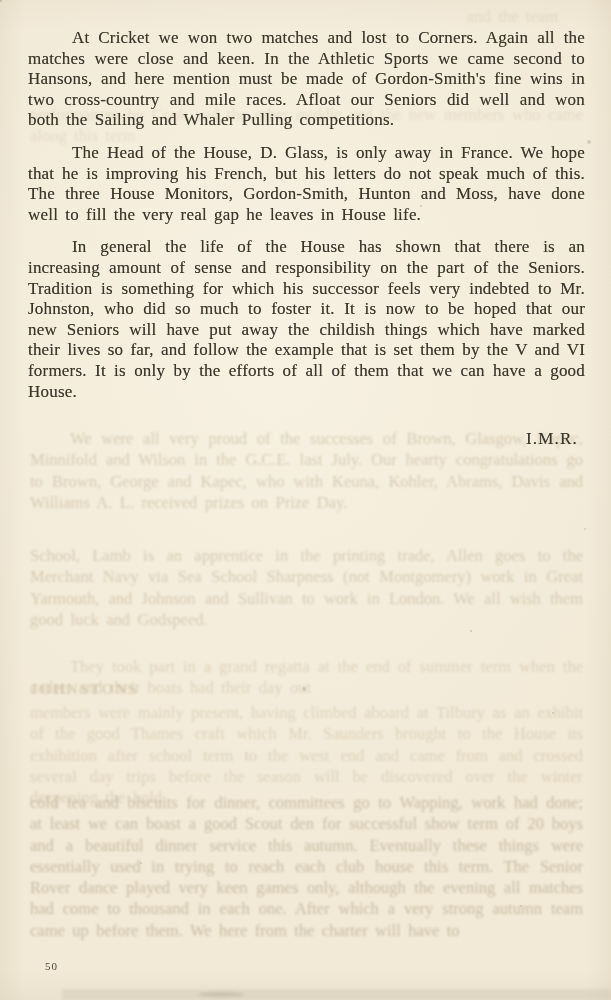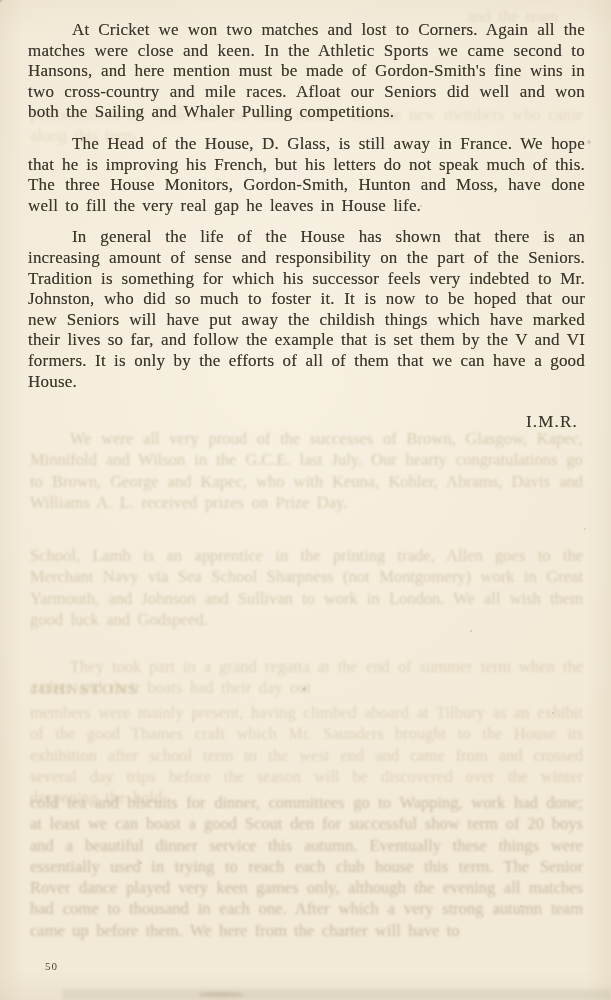--- a/index.html
+++ b/index.html
@@ -19,32 +19,32 @@
       var(--paper, #f2e9d6);
     overflow: hidden;
   }
   
   .content {
     position: absolute;
     left: 28px; top: 16px; width: 557px;
     color: var(--ink, #3a362c);
   }
   p.para {
-    margin: 4px 0 11px 0;
+    margin: 12px 0 11px 0;
     font-size: 17px;
     line-height: 20.6px;
     text-align: justify;
     text-align-last: left;
     text-indent: 44px;
     word-spacing: 0.16em;
     letter-spacing: 0.2px;
     text-shadow: 0 0 0.4px rgba(58,54,44,0.55);
   }
   .signature {
-    margin-top: 20px;
+    margin-top: 27px;
     padding-right: 7px;
     text-align: right;
     font-size: 17px;
     letter-spacing: 1.2px;
     word-spacing: 0.05em;
     text-shadow: 0 0 0.4px rgba(58,54,44,0.5);
   }
   .page-number {
     position: absolute;
     left: 45px; top: 960px;
@@ -128,21 +128,21 @@
   <div class="ghost faintest" id="ghost-behind-1">performances by Cook and the other middle and the new members who came along this term</div>
   <div class="ghost" id="ghost-block-a">We were all very proud of the successes of Brown, Glasgow, Kapec, Minnifold and Wilson in the G.C.E. last July.  Our hearty congratulations go to Brown, George and Kapec, who with Keuna, Kohler, Abrams, Davis and Williams A. L. received prizes on Prize Day.</div>
   <div class="ghost" id="ghost-block-b">School, Lamb is an apprentice in the printing trade, Allen goes to the Merchant Navy via Sea School Sharpness (not Montgomery) work in Great Yarmouth, and Johnson and Sullivan to work in London.  We all wish them good luck and Godspeed.</div>
   <div class="ghost faint" id="ghost-block-c">They took part in a grand regatta at the end of summer term when the cadets and their boats had their day out</div>
   <div class="ghost-heading">JOHNSTONS</div>
   <div class="ghost faint" id="ghost-block-d">members were mainly present, having climbed aboard at Tilbury as an exhibit of the good Thames craft which Mr. Saunders brought to the House its exhibition after school term to the west end and came from and crossed several day trips before the season will be discovered over the winter deepening the hold</div>
   <div class="ghost darker" id="ghost-block-e">cold tea and biscuits for dinner, committees go to Wapping, work had done; at least we can boast a good Scout den for successful show term of 20 boys and a beautiful dinner service this autumn.  Eventually these things were essentially used in trying to reach each club house this term.  The Senior Rover dance played very keen games only, although the evening all matches had come to thousand in each one.  After which a very strong autumn team came up before them.  We here from the charter will have to</div>
 
   <div class="content">
     <p class="para">At Cricket we won two matches and lost to Corners.  Again all the matches were close and keen.  In the Athletic Sports we came second to Hansons, and here mention must be made of Gordon-Smith's fine wins in two cross-country and mile races.  Afloat our Seniors did well and won both the Sailing and Whaler Pulling competitions.</p>
-    <p class="para">The Head of the House, D. Glass, is still away in France.  We hope that he is improving his French, but his letters do not speak much of this.  The three House Monitors, Gordon-Smith, Hunton and Moss, have done well to fill the very real gap he leaves in House life.</p>
+    <p class="para">The Head of the House, D. Glass, is only away in France.  We hope that he is improving his French, but his letters do not speak much of this.  The three House Monitors, Gordon-Smith, Hunton and Moss, have done well to fill the very real gap he leaves in House life.</p>
     <p class="para">In general the life of the House has shown that there is an increasing amount of sense and responsibility on the part of the Seniors.  Tradition is something for which his successor feels very indebted to Mr. Johnston, who did so much to foster it.  It is now to be hoped that our new Seniors will have put away the childish things which have marked their lives so far, and follow the example that is set them by the V and VI formers.  It is only by the efforts of all of them that we can have a good House.</p>
     <div class="signature">I.M.R.</div>
   </div>
 
   <div class="page-number">50</div>
 
   <div class="bottom-band"></div>
   <div class="smudge"></div>
   <div class="speckles"></div>
 </div>

